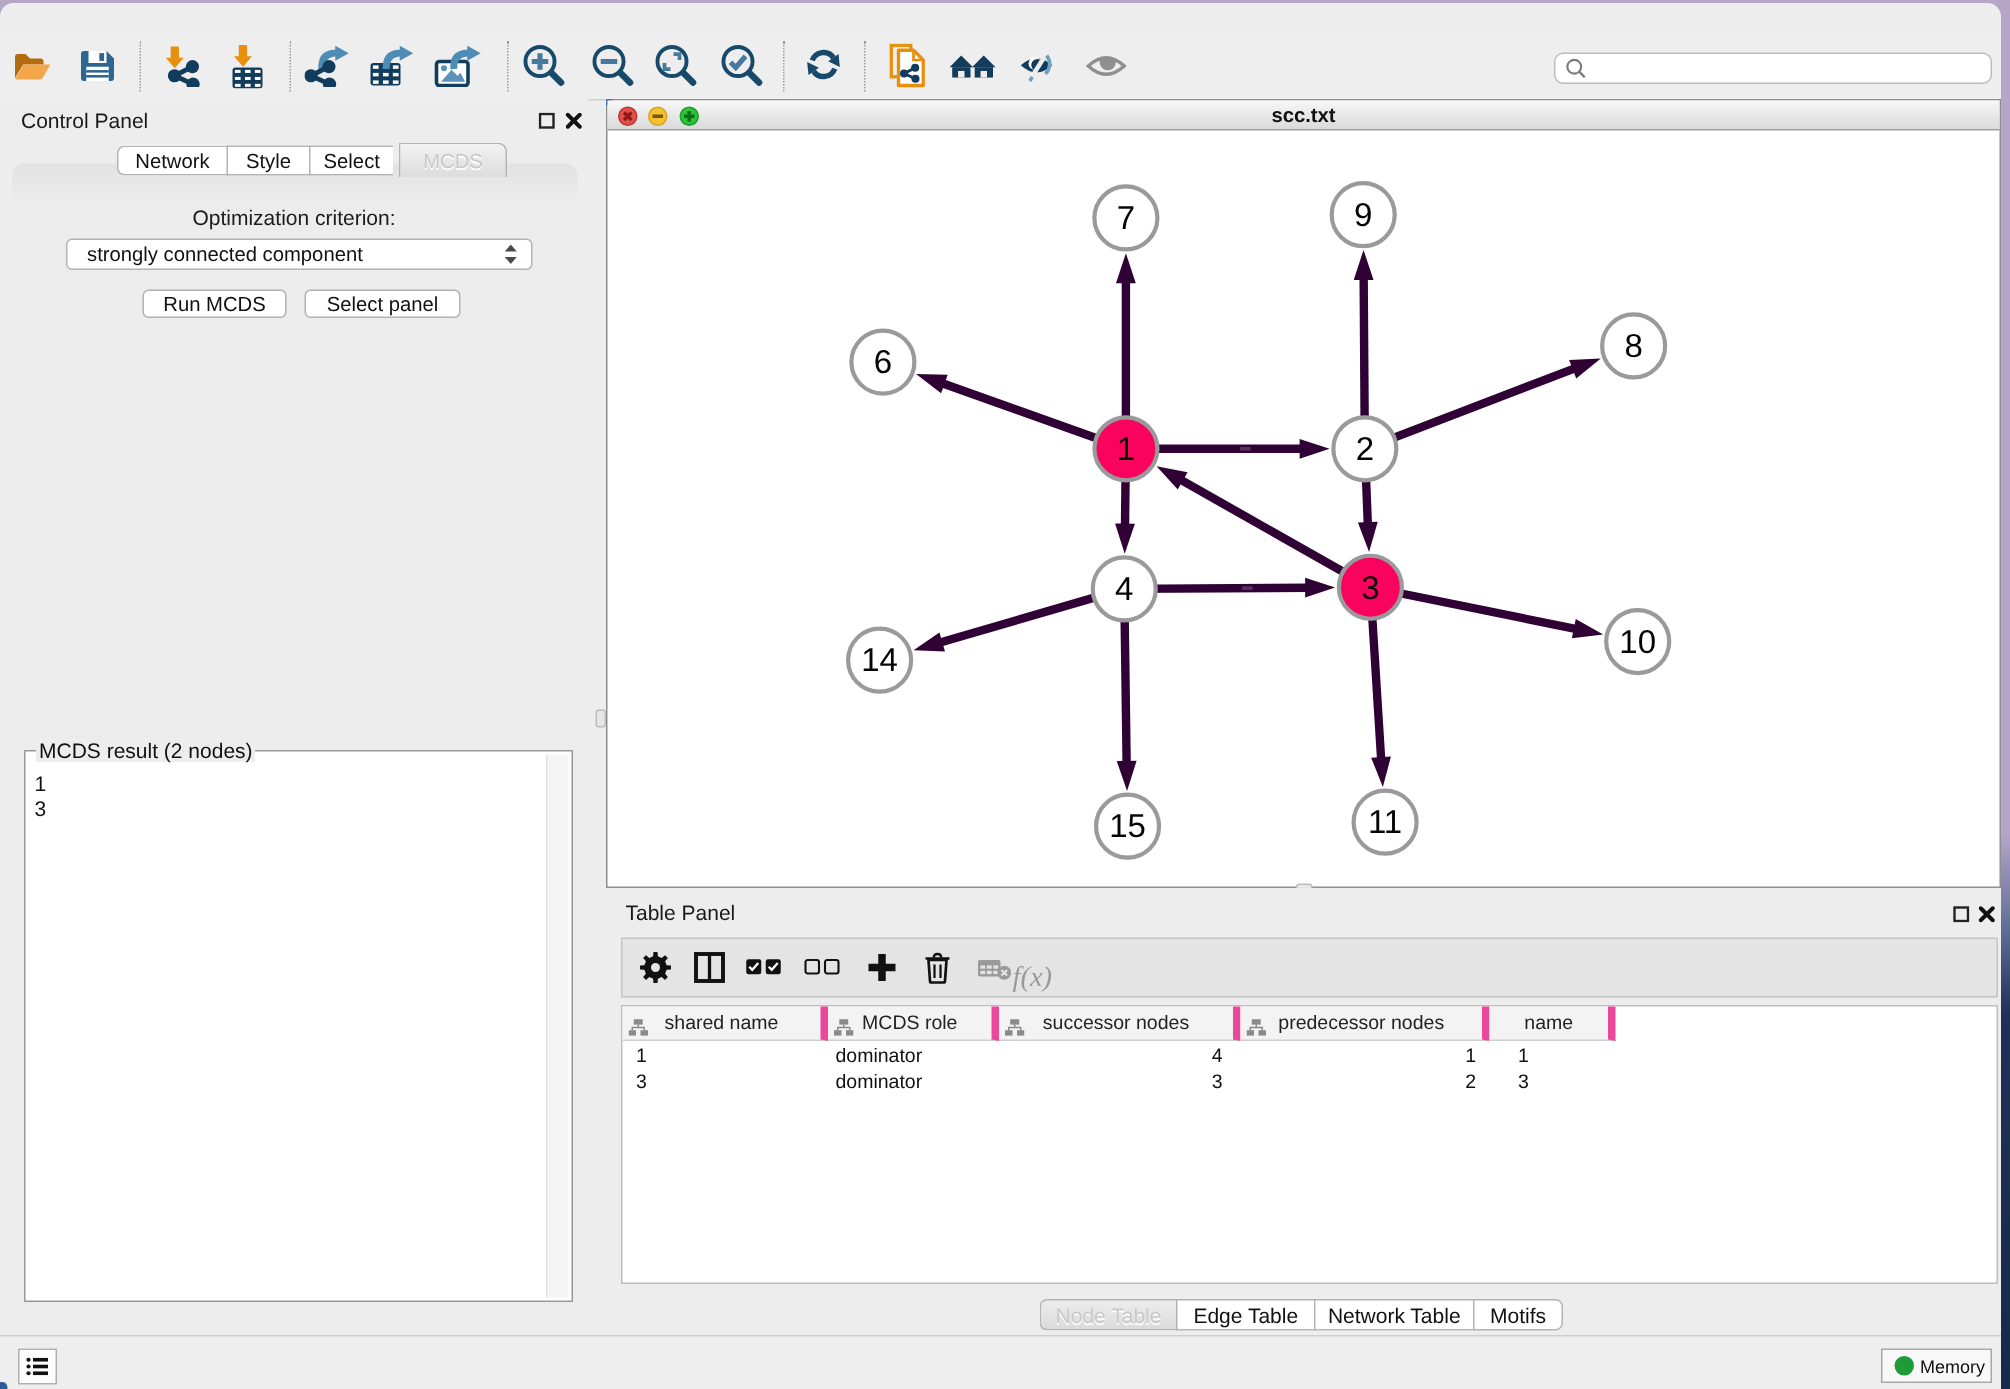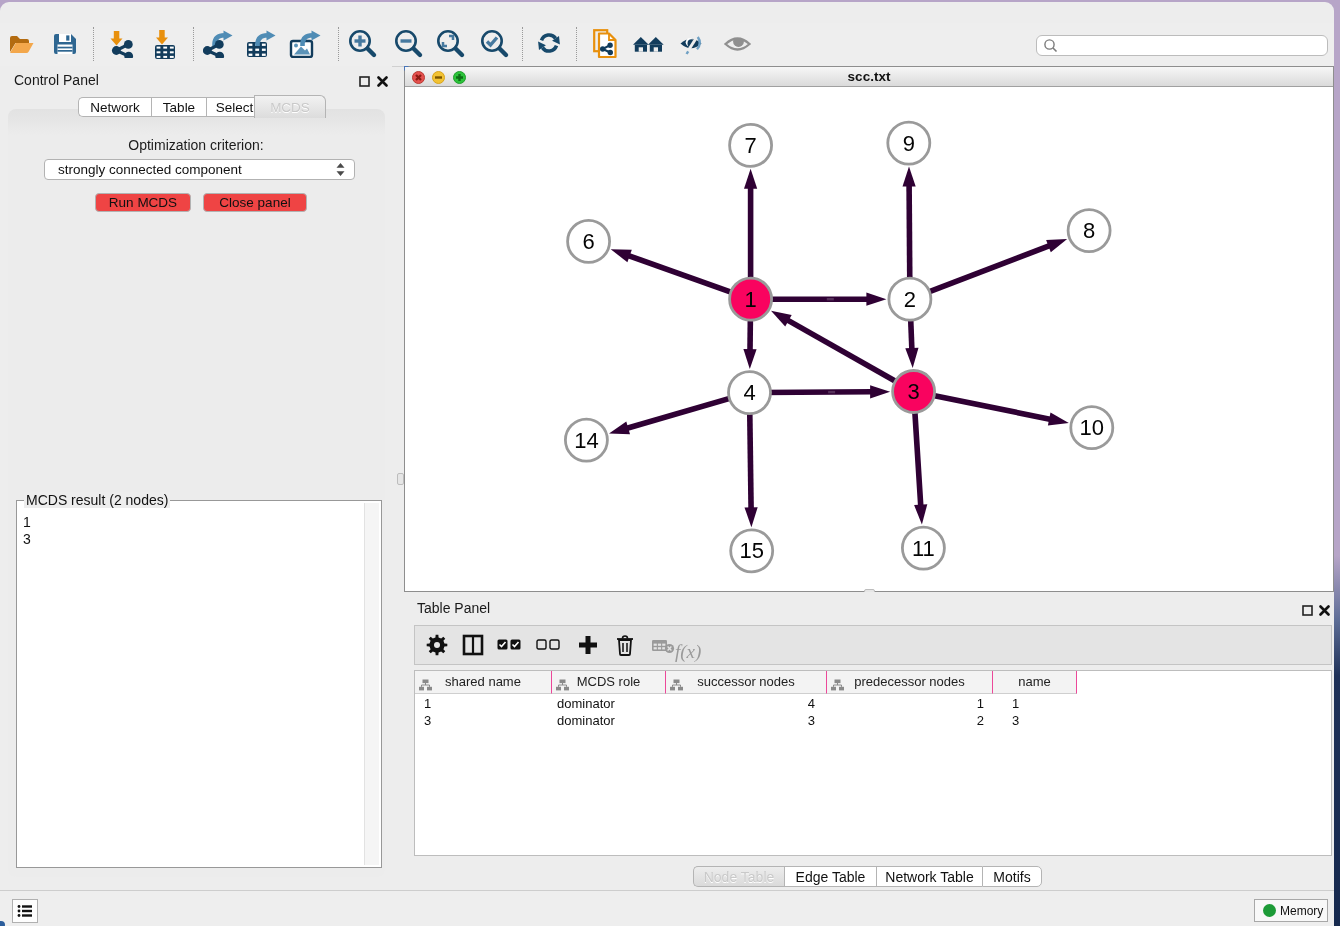--- a/index.html
+++ b/index.html
@@ -12,34 +12,34 @@
 .tsep{position:absolute;top:4px;height:34px;width:0;border-left:1px dotted #9a9a9a}
 .ticon{position:absolute;top:0;height:42px;display:flex;align-items:center;justify-content:center}
 #searchbox{position:absolute;left:1036px;top:12px;width:292px;height:21px;background:#fff;border:1px solid #bcbcbc;border-radius:6px}
 #cp{position:absolute;left:0;top:64px;width:392px;height:826px;background:#ededed}
 #cphead{position:absolute;left:14px;top:6px;font-size:14px;color:#1a1a1a}
 #cptabs{position:absolute;left:78px;top:31px;height:21px}
 .tab{position:absolute;top:0;height:20px;background:#fff;border:1px solid #b4b4b4;font-size:13.5px;color:#111;text-align:center;line-height:19px}
 #mcdspanel{position:absolute;left:8px;top:43px;width:377px;height:768px;border-radius:8px;background:linear-gradient(180deg,#e2e2e2 0,#e6e6e6 12px,#ececec 26px,#ececec 100%)}
 #optlabel{position:absolute;left:0;top:71px;width:100%;text-align:center;font-size:14px;color:#1c1c1c}
 #dropdown{position:absolute;left:44px;top:93px;width:311px;height:21px;background:#fff;border:1px solid #b2b2b2;border-radius:4px;font-size:13.5px;color:#111;line-height:19px;padding-left:13px}
-.btn{position:absolute;top:127px;height:19px;background:#ef4444;border:1px solid #b2b2b2;border-radius:4px;font-size:13.5px;color:#111;text-align:center;line-height:17px}
+.btn{position:absolute;top:127px;height:19px;background:#ffffff;border:1px solid #b2b2b2;border-radius:4px;font-size:13.5px;color:#111;text-align:center;line-height:17px}
 #fieldset{position:absolute;left:16px;top:434px;width:366px;height:368px;border:1px solid #989898;background:#fff}
 #fslegend{position:absolute;left:7px;top:-9px;background:#ededed;font-size:14px;color:#111;padding:0 2px}
 #fstext{position:absolute;left:6px;top:13px;font-size:14px;color:#111;line-height:16.5px}
 #fsscroll{position:absolute;right:2px;top:2px;bottom:2px;width:15px;background:#f5f5f5;border-left:1px solid #e2e2e2}
 #netwin{position:absolute;left:404px;top:64px;width:930px;height:526px;background:#ffffff;border:1px solid #8e8e8e}
 #nettitle{position:absolute;left:0;top:0;width:100%;height:20px;background:linear-gradient(180deg,#f7f7f7,#dadada);border-bottom:1px solid #a0a0a0}
 #nettitle .t{position:absolute;top:2px;width:100%;text-align:center;font-weight:bold;font-size:13.5px;color:#111}
 .tfl{position:absolute;top:3.5px;width:13px;height:13px;border-radius:50%;display:flex;align-items:center;justify-content:center}
 #tablepanel{position:absolute;left:404px;top:590px;width:930px;height:300px;background:#ededed}
 #tphead{position:absolute;left:13px;top:8px;font-size:14px;color:#1a1a1a}
 #tptoolbar{position:absolute;left:10px;top:33px;width:918px;height:40px;background:#e4e4e4;border:1px solid #c4c4c4}
 #tptable{position:absolute;left:10px;top:78px;width:918px;height:186px;background:#fff;border:1px solid #bdbdbd}
-.th{position:absolute;top:0;height:23px;background:#f3f3f3;border-right:1px solid #ec4899;border-bottom:1px solid #cfcfcf;font-size:13px;color:#222;text-align:center;line-height:22px}
+.th{position:absolute;top:0;height:23px;background:#f3f3f3;border-right:5px solid #ec4899;border-bottom:1px solid #cfcfcf;font-size:13px;color:#222;text-align:center;line-height:22px}
 .td{position:absolute;font-size:13px;color:#111;height:16px;line-height:16px}
 #tptabs{position:absolute;left:0;top:274px;width:100%;height:21px}
 .btab{position:absolute;top:0;height:21px;background:#fff;border:1px solid #b4b4b4;font-size:14px;color:#111;text-align:center;line-height:20px}
 #statusbar{position:absolute;left:0;top:888px;width:1334px;height:36px;background:#eeeeee;border-top:1px solid #cdcdcd}
 #memstat{position:absolute;right:6px;top:8px;width:74px;height:23px;background:#f8f8f8;border:1px solid #a8a8a8;font-size:12px;color:#111}
 #listbtn{position:absolute;left:12px;top:8px;width:26px;height:24px;background:#fdfdfd;border:1px solid #b0b0b0;display:flex;align-items:center;justify-content:center}
 .hdl{position:absolute;background:#e6e6e6;border:1px solid #bdbdbd;border-radius:2px}
 </style></head>
 <body>
 <div id="win">
@@ -226,32 +226,32 @@
 <div id="cphead">Control Panel</div>
 <div class="abs" style="left:359px;top:7px"><svg width="11" height="11" viewBox="0 0 11 11">
           <rect x="1" y="1" width="9" height="9" fill="none" stroke="#222" stroke-width="1.6"></rect>
         </svg></div>
 <div class="abs" style="left:377px;top:7px"><svg width="11" height="11" viewBox="0 0 11 11">
           <path d="M1.5,1.5 L9.5,9.5 M9.5,1.5 L1.5,9.5" stroke="#111" stroke-width="2.6" stroke-linecap="round"></path>
         </svg></div>
 <div id="mcdspanel"></div>
 <div id="cptabs">
         <div class="tab" style="left:0px;width:73px;border-radius:5px 0 0 5px;border-right:none">Network</div>
-        <div class="tab" style="left:73px;width:55px;border-right:none">Table</div>
+        <div class="tab" style="left:73px;width:55px;border-right:none">Style</div>
         <div class="tab" style="left:128px;width:56px;border-right:none">Select</div>
-        <div class="tab" style="left:176px;width:72px;top:-2px;height:23px;background:linear-gradient(180deg,#f2f2f2,#dcdcdc);border-radius:0 6px 0 0;color:#c9c9c9;text-shadow:0 1px 0 #fff;line-height:23px;border-bottom:none">MCDS</div>
+        <div class="tab" style="left:188px;width:72px;top:-2px;height:23px;background:linear-gradient(180deg,#f2f2f2,#dcdcdc);border-radius:0 6px 0 0;color:#c9c9c9;text-shadow:0 1px 0 #fff;line-height:23px;border-bottom:none">MCDS</div>
       </div>
 <div id="dropdown">strongly connected component
   <svg width="11" height="15" viewBox="0 0 11 15" style="position:absolute;right:8px;top:2px">
    <path d="M1.5,5.7 L5.5,1 L9.5,5.7 Z M1.5,9.3 L5.5,14 L9.5,9.3 Z" fill="#4a4a4a"></path>
         </svg>
 </div>
 <div id="optlabel">Optimization criterion:</div>
 <div class="btn" style="left:95px;width:96px">Run MCDS</div>
-<div class="btn" style="left:203px;width:104px">Close panel</div>
+<div class="btn" style="left:203px;width:104px">Select panel</div>
 <div id="fieldset">
   <div id="fslegend">MCDS result (2 nodes)</div>
   <div id="fstext">1<br>3</div>
   <div id="fsscroll"></div>
 </div>
 </div>
   <div id="netwin">
       <div style="position:absolute;left:-1px;top:-1px;width:5px;height:5px;background:#4a76b8;clip-path:polygon(0 0,100% 0,0 100%)"></div>
 <div id="nettitle">
         <div class="tfl" style="left:7px;background:#e4504e;border:1px solid #b83a32">

